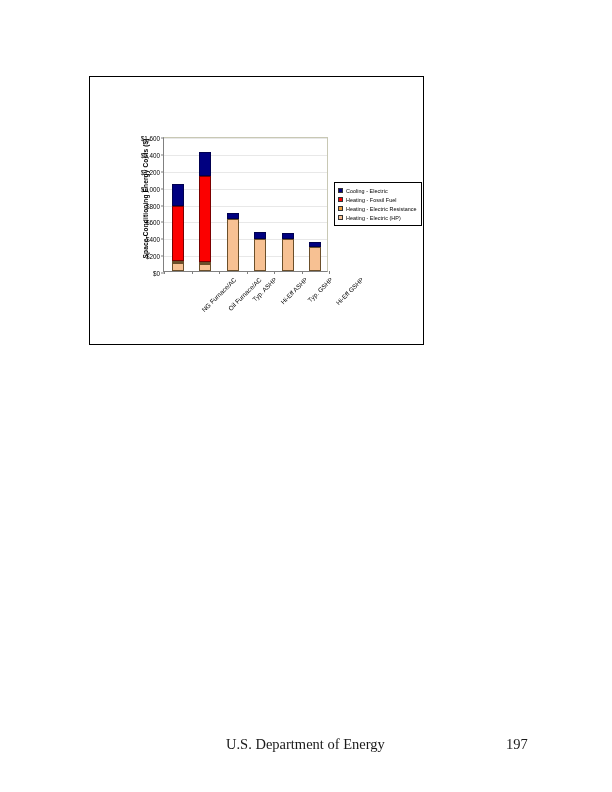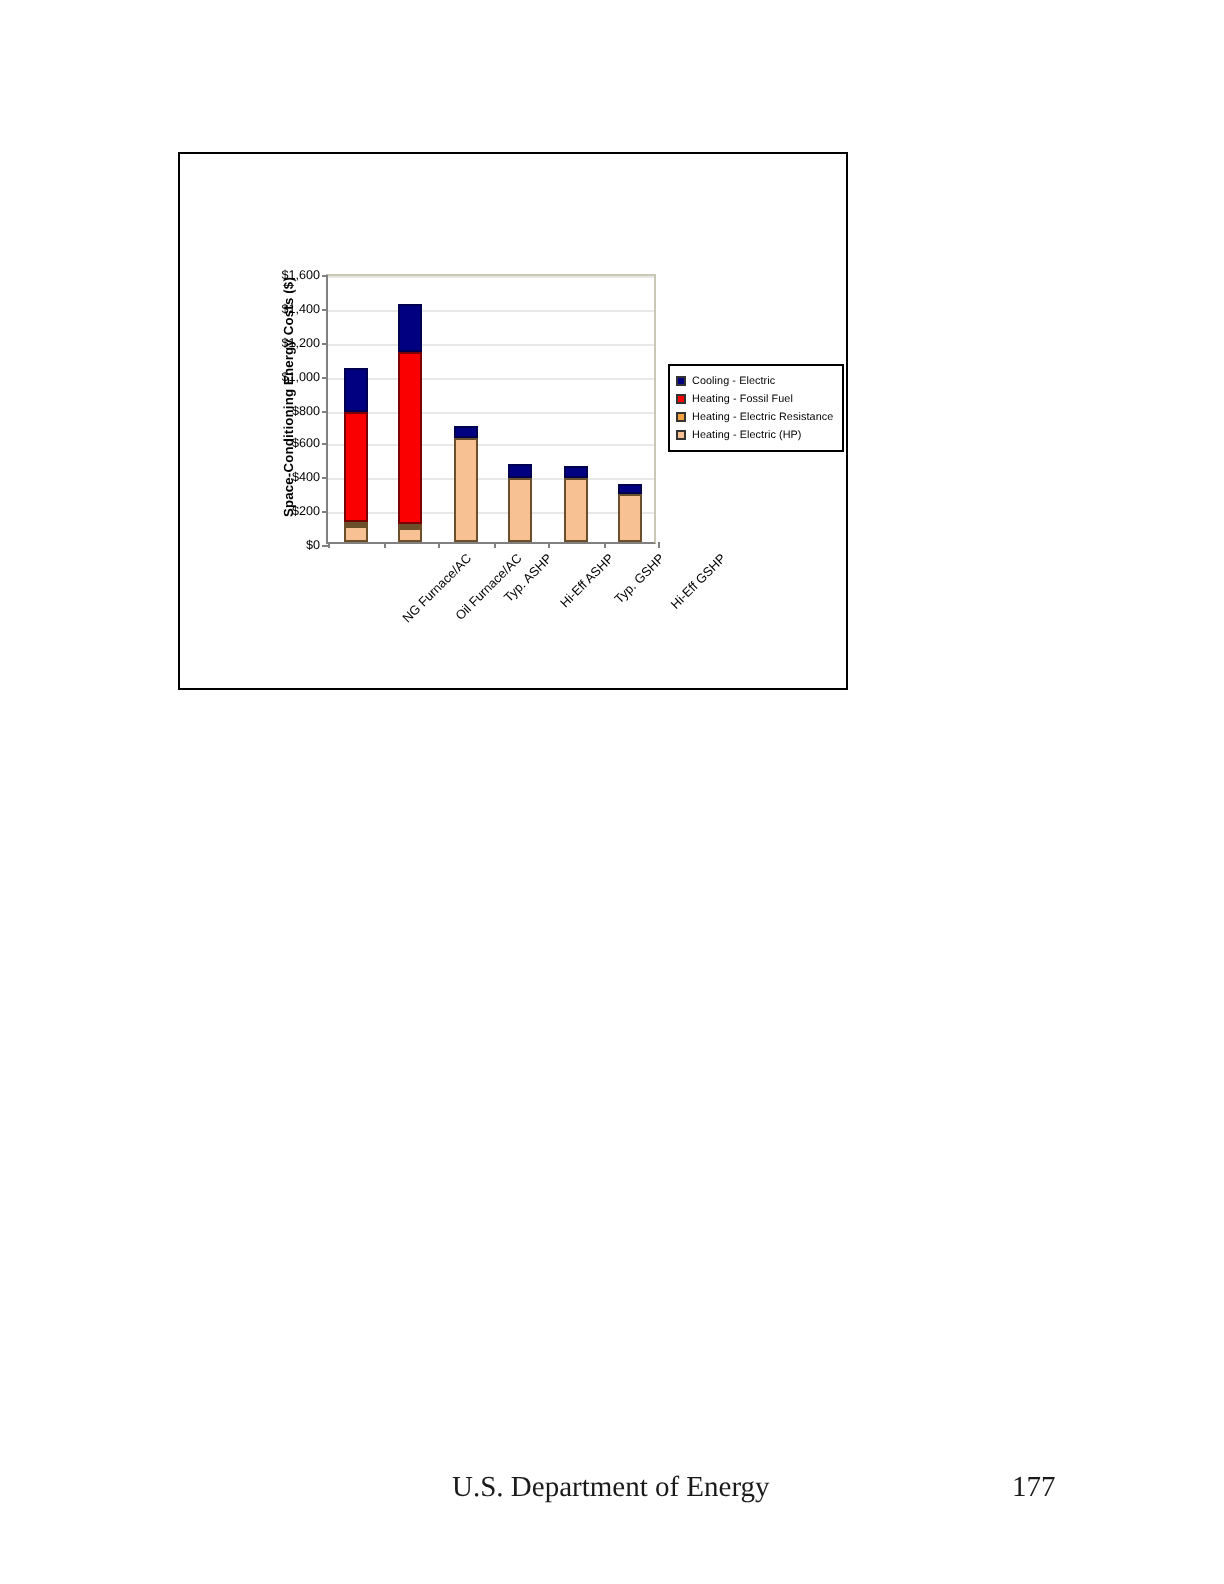--- a/index.html
+++ b/index.html
@@ -298,14 +298,14 @@
       <div class="legend-row">
         <span class="legend-swatch" style="background: rgb(247, 193, 147);"></span>
         <span class="legend-text">Heating - Electric (HP)</span>
       </div>
     </div>
 
 </div>
 
 <div id="page-footer">
   <div id="footer-title">U.S. Department of Energy</div>
-  <div id="footer-page-number">177</div>
+  <div id="footer-page-number">197</div>
 </div>
 
 </body></html>

